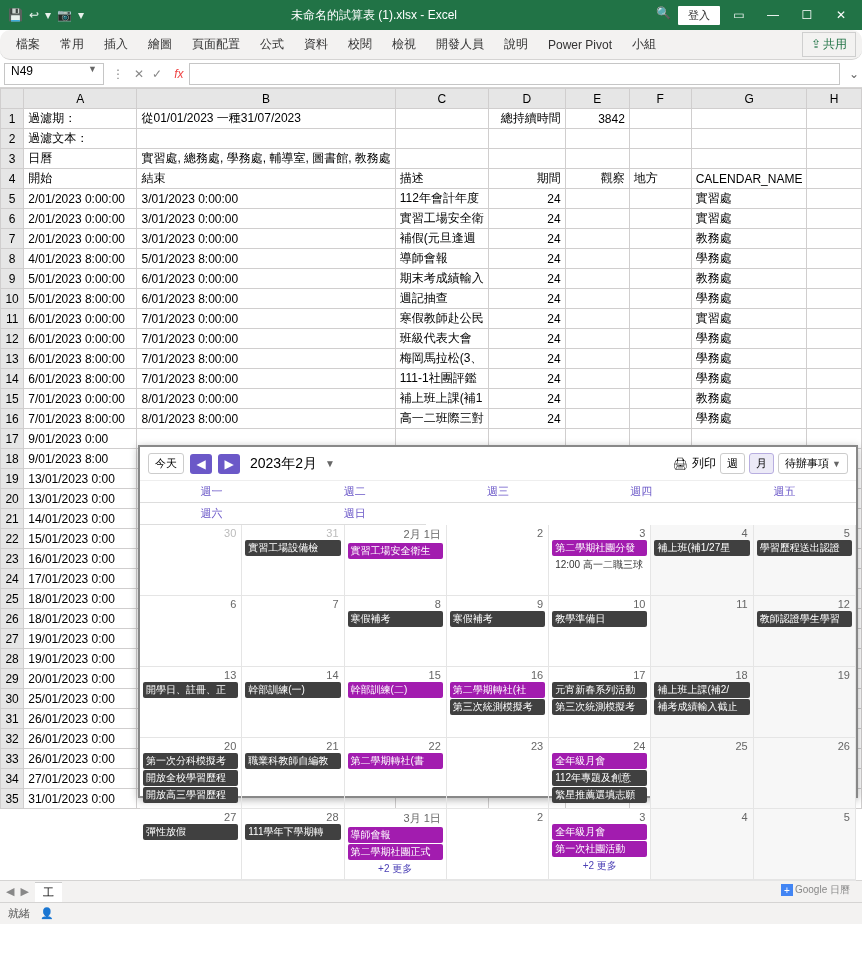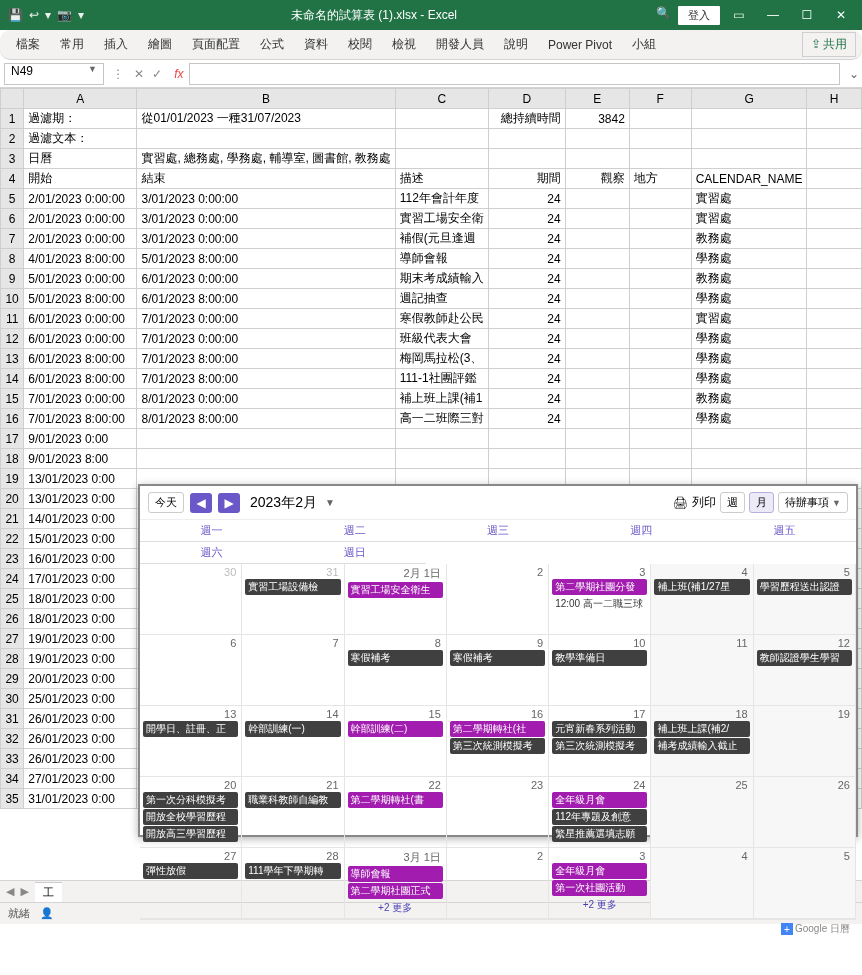--- a/index.html
+++ b/index.html
@@ -43,21 +43,21 @@
 .grid td { text-align: left; }
 .grid td.num { text-align: right; }
 
 
 .sheet-tabs { position: absolute; bottom: 73px; left: 0; right: 0; height: 22px; background: #f3f2f1; border-top: 1px solid #d5d4d3; display: flex; align-items: center; font-size: 11px; padding: 0 6px; gap: 6px; }
 .sheet-tabs .navbtn { color: #888; }
 .sheet-tabs .tabname { border-top: 1px solid #ccc; padding: 2px 8px; background: #fff; }
 .statusbar { position: absolute; bottom: 51px; left: 0; right: 0; height: 22px; background: #f3f2f1; border-top: 1px solid #d5d4d3; display: flex; align-items: center; font-size: 11px; padding: 0 8px; gap: 10px; color: #555; }
 
 
-.calendar { position: absolute; left: 138px; top: 484px; width: 720px; height: 353px; background: #fff; border: 2px solid #888; box-shadow: 0 2px 8px rgba(0,0,0,.3); font-size: 12px; display: flex; flex-direction: column; }
+.calendar { position: absolute; left: 138px; top: 445px; width: 720px; height: 353px; background: #fff; border: 2px solid #888; box-shadow: 0 2px 8px rgba(0,0,0,.3); font-size: 12px; display: flex; flex-direction: column; }
 .cal-toolbar { display: flex; align-items: center; padding: 6px 8px; gap: 6px; border-bottom: 1px solid #eee; }
 .cal-toolbar .btn { border: 1px solid #ccc; padding: 2px 6px; border-radius: 3px; cursor: pointer; font-size: 11px; }
 .cal-toolbar .navarrow { background: #6b58c8; color: #fff; border: none; width: 22px; height: 20px; display: inline-flex; align-items: center; justify-content: center; border-radius: 3px; }
 .cal-toolbar .month-label { font-size: 14px; margin-left: 4px; }
 .cal-toolbar .right { margin-left: auto; display: flex; align-items: center; gap: 4px; }
 .cal-toolbar .right .btn.active { background: #eceaf7; border-color: #b8aee0; }
 .cal-toolbar .right .dd { font-size: 9px; color: #666; }
 
 .cal-dayheader { display: grid; grid-template-columns: repeat(5, 1fr); }
 .cal-dayheader div { text-align: center; padding: 3px 0; color: #6b58c8; font-size: 11px; border-bottom: 1px solid #ddd; }

